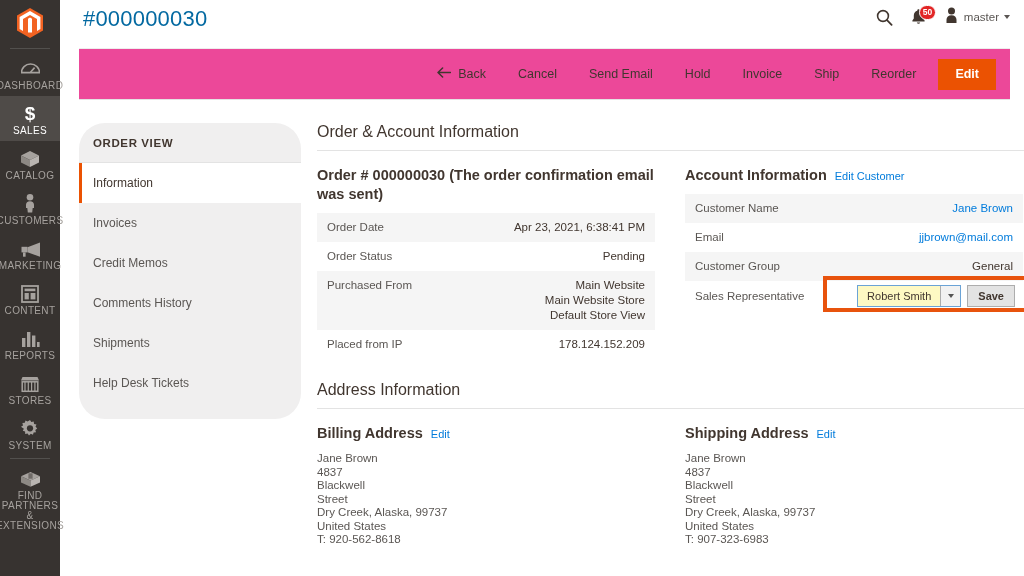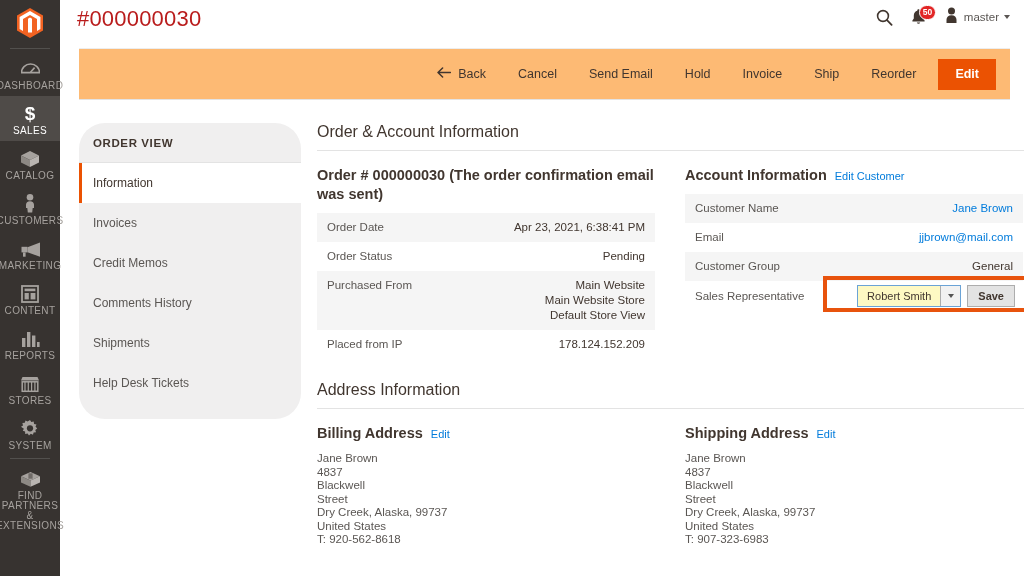--- a/index.html
+++ b/index.html
@@ -38,43 +38,43 @@
     white-space: pre-line;
   }
   .nav-item.active .nav-label { color: #ffffff; }
 
   
   .header {
     position: absolute; left: 60px; top: 0; width: 964px; height: 48px;
     background: #ffffff;
   }
   .page-title {
-    position: absolute; left: 17px; top: 6px;
-    font-size: 22px; color: #b91c1c; font-weight: normal; letter-spacing: .2px; text-align: right;
+    position: absolute; left: 23px; top: 6px;
+    font-size: 22px; color: #0369a1; font-weight: normal; letter-spacing: .2px; text-align: right;
   }
   .hdr-right {
     position: absolute; right: 14px; top: 4px;
     display: flex; align-items: center; gap: 17px; height: 26px;
   }
   .hdr-btn { display: flex; align-items: center; cursor: pointer; position: relative; }
   .badge {
     position: absolute; left: 9px; top: -3px;
     min-width: 15px; height: 15px; padding: 0 3px;
     background: #e22626; border: 1.5px solid #fff; border-radius: 9px;
     color: #fff; font-size: 8.5px; line-height: 12px; text-align: center;
     font-weight: bold;
   }
   .user-box { display: flex; align-items: center; gap: 5px; cursor: pointer; }
   .user-name { font-size: 11.5px; color: #5a5653; }
   .caret { width: 0; height: 0; border-left: 3.5px solid transparent; border-right: 3.5px solid transparent; border-top: 4px solid #5a5653; }
 
   
   .toolbar {
     position: absolute; left: 79px; top: 48px; width: 931px; height: 52px;
-    background: #fdba74; border-top: 1px solid #ededed; border-bottom: 1px solid #e3e3e3;
+    background: #ec4899; border-top: 1px solid #ededed; border-bottom: 1px solid #e3e3e3;
     display: flex; align-items: center; justify-content: flex-end;
   }
   .tb-btn {
     font-size: 12.5px; color: #41362f; background: none; border: none;
     cursor: pointer; padding: 0 16px; height: 30px; line-height: 30px;
     font-family: "Liberation Sans", sans-serif; white-space: nowrap;
   }
   .tb-back { display: flex; align-items: center; gap: 7px; padding-left: 10px; }
   .arrow-l { display: inline-block; }
   .tb-primary {

